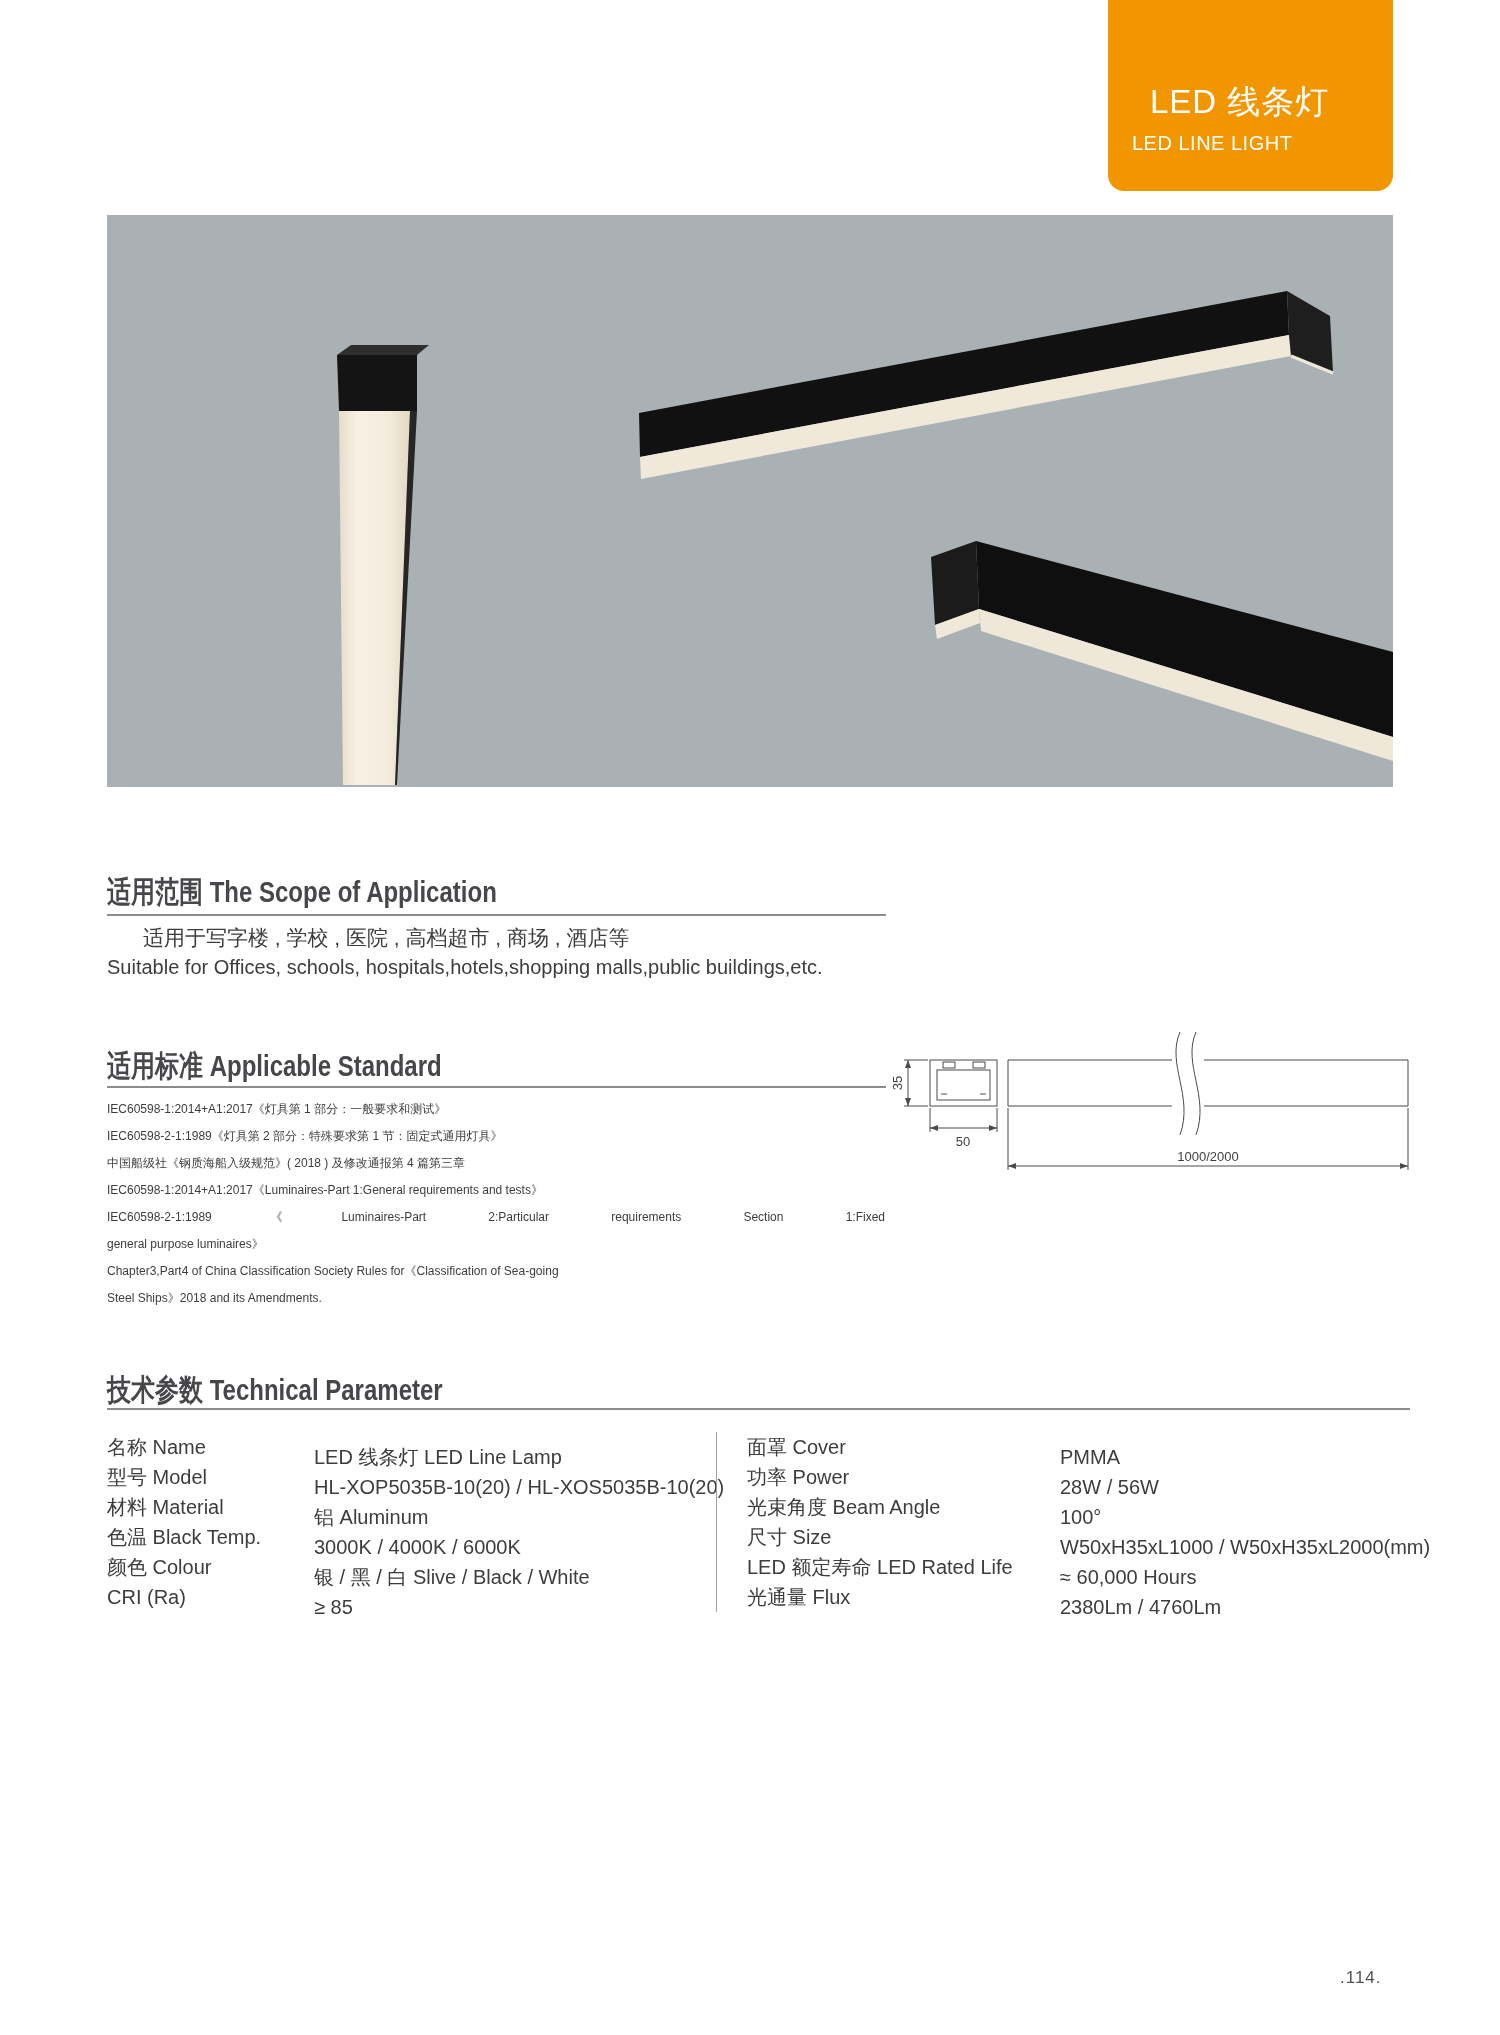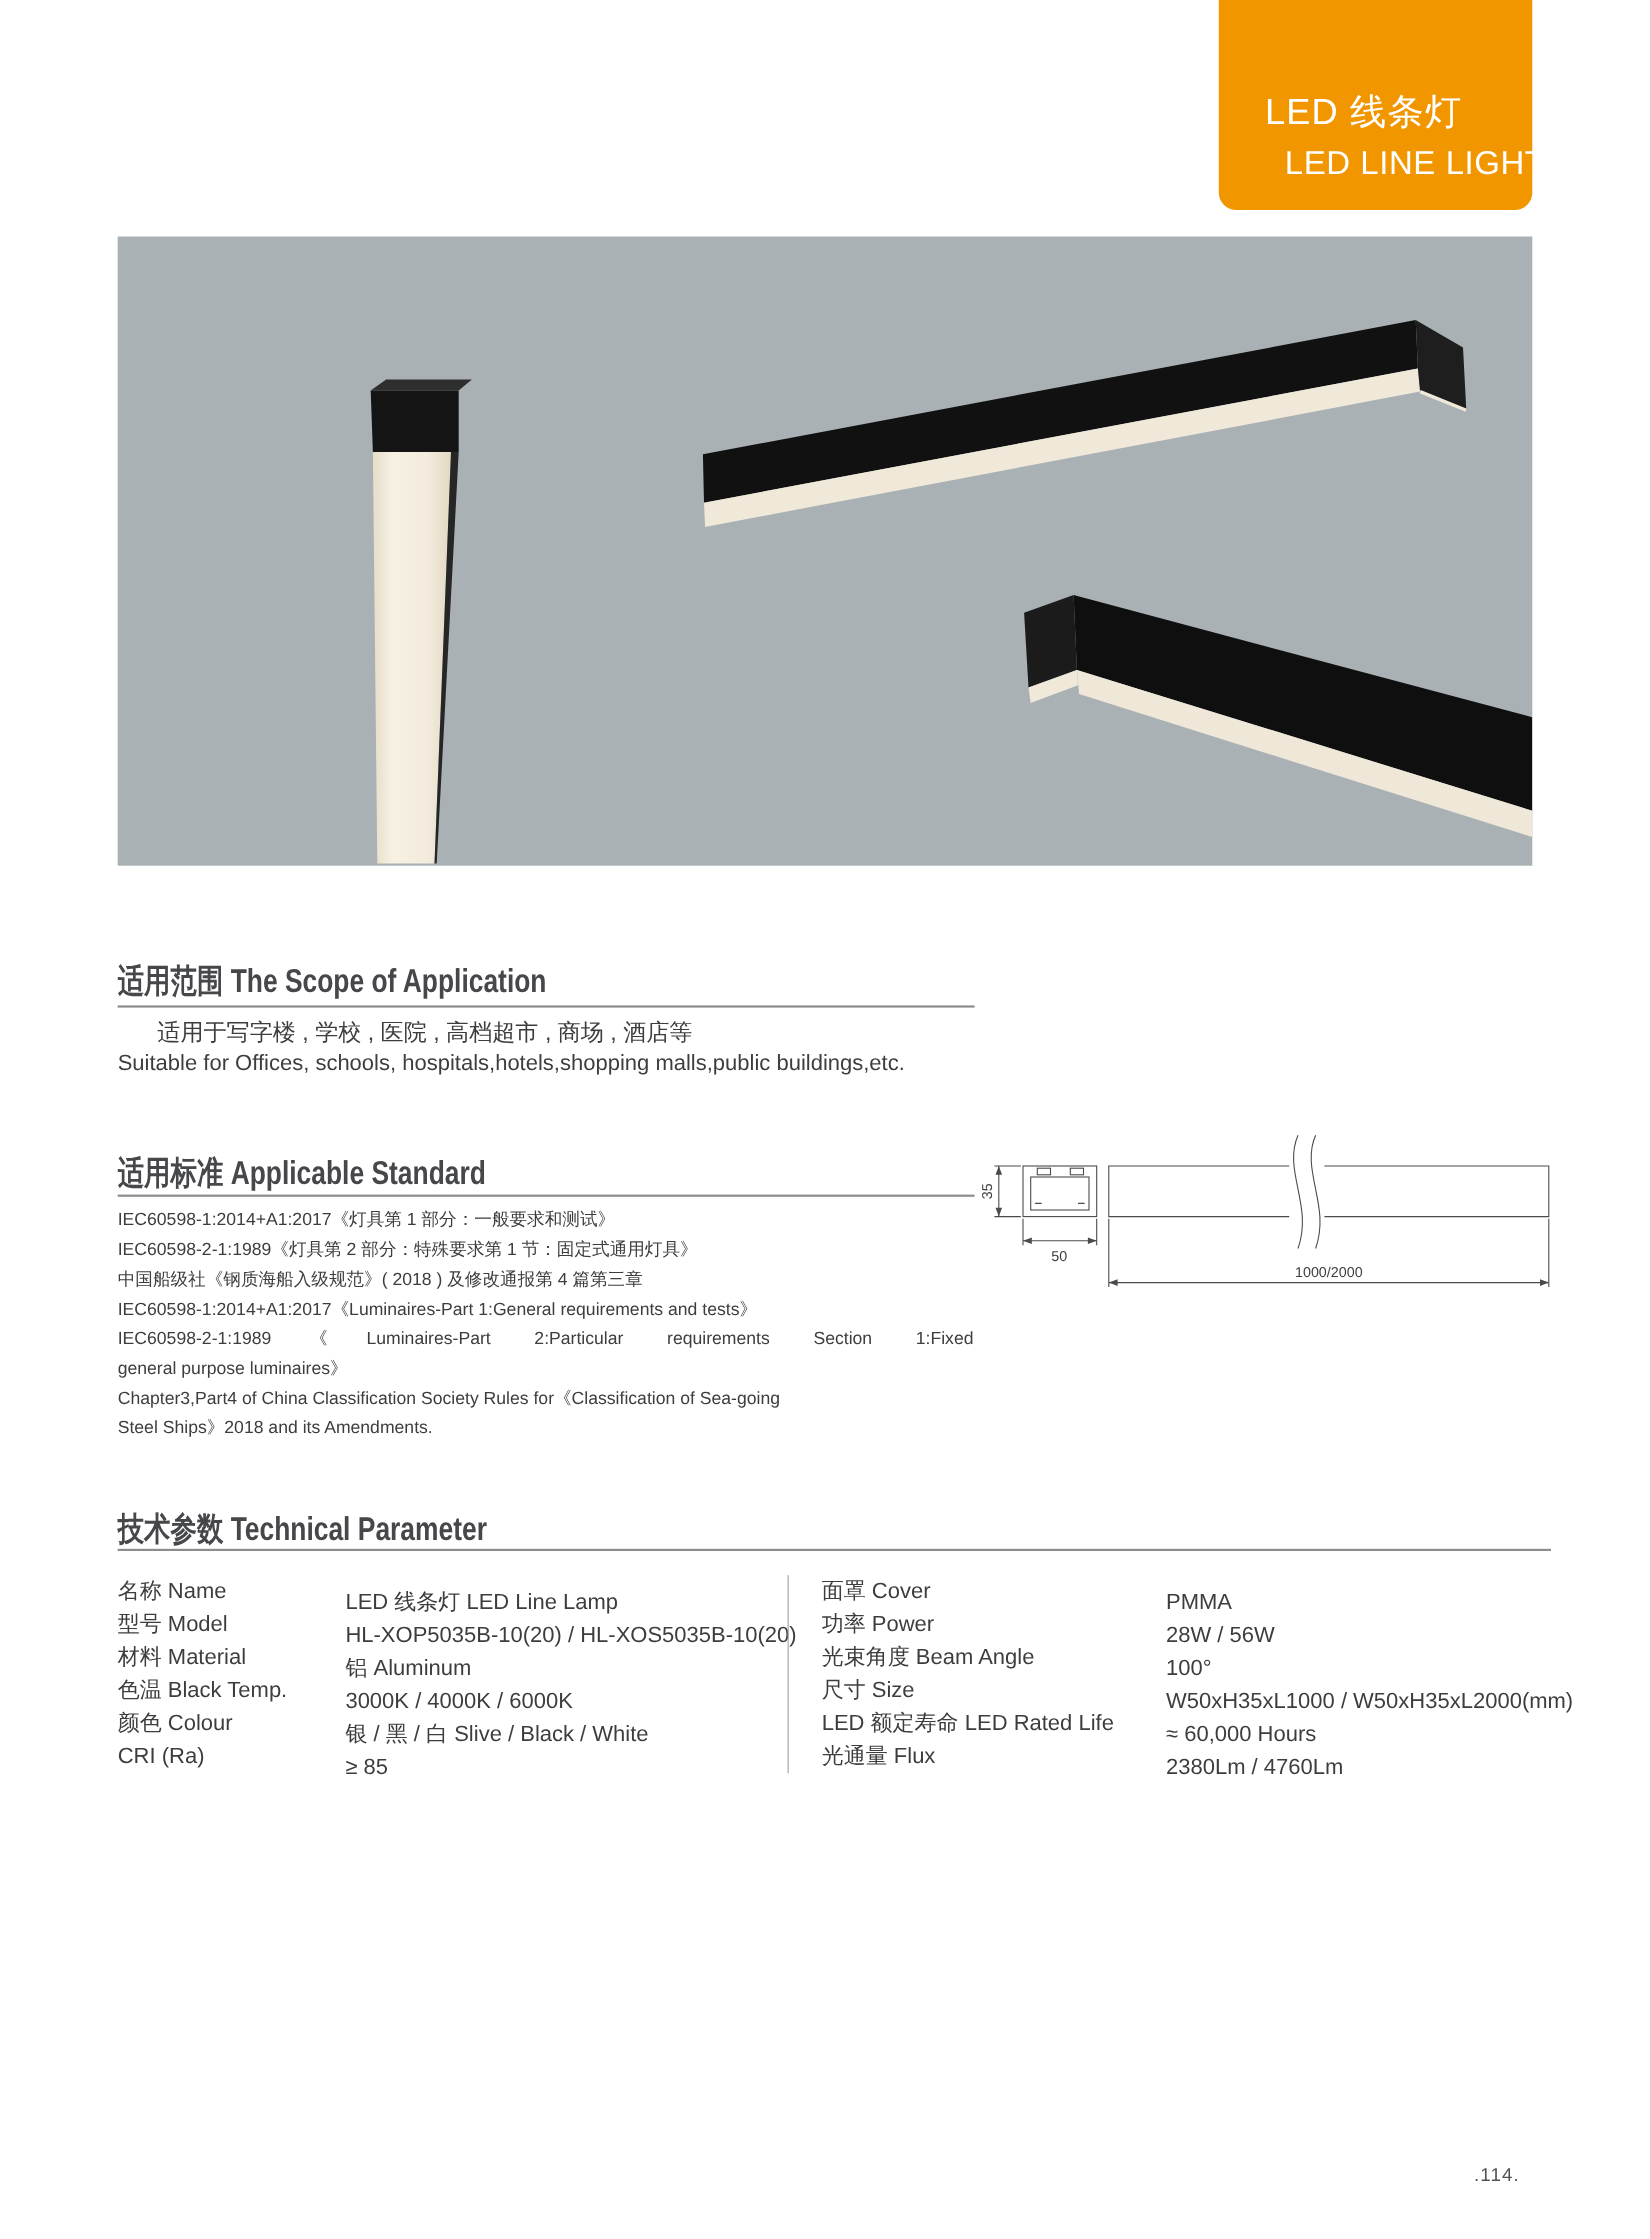--- a/index.html
+++ b/index.html
@@ -7,33 +7,33 @@
     width:1500px;height:2035px;position:relative;background:#ffffff;
     font-family:"Liberation Sans",sans-serif;color:#3C3D3F;overflow:hidden;
   }
   .abs{position:absolute;}
   
   .badge{
     left:1108px;top:0;width:285px;height:191px;background:#F29600;
     border-radius:0 0 16px 16px;color:#ffffff;
   }
   .badge-zh{position:absolute;left:42px;top:80px;font-size:33px;font-weight:normal;letter-spacing:1px;white-space:nowrap;}
-  .badge-en{position:absolute;left:60px;top:132px;font-size:30px;letter-spacing:0.5px;white-space:nowrap;}
+  .badge-en{position:absolute;left:24px;top:132px;font-size:20px;letter-spacing:0.5px;white-space:nowrap;}
   
   .photo{left:107px;top:215px;width:1286px;height:572px;background:#AAB1B5;}
   .photo svg{display:block;}
   
   .sec-head{
     font-weight:bold;font-size:30px;color:#46474A;white-space:nowrap;
     transform:scaleX(0.8);transform-origin:left center;letter-spacing:0;
   }
   .rule{height:0;border-top:2px solid #8C8C8C;}
   .zh-body{font-size:21px;color:#3C3D3F;white-space:nowrap;margin-left:36px;}
   .en-body{font-size:20px;color:#3C3D3F;white-space:nowrap;}
-  .std-line{font-size:16px;line-height:27px;color:#3C3D3F;white-space:nowrap;}
+  .std-line{font-size:12px;line-height:27px;color:#3C3D3F;white-space:nowrap;}
   .std-lines .std-line:nth-child(5){white-space:normal;width:778px;text-align:justify;text-align-last:justify;}
   
   .drawing{left:860px;top:1020px;width:560px;height:165px;}
   .drawing text{font-family:"Liberation Sans",sans-serif;font-size:13px;fill:#3F4042;}
   
   .param-col{font-size:20px;color:#3C3D3F;}
   .param-row{display:flex;height:30px;line-height:30px;white-space:nowrap;}
   .param-row .lbl{flex:0 0 auto;}
   .param-row .val{flex:0 0 auto;margin-top:10px;}
   .col-left .lbl{width:207px;}

